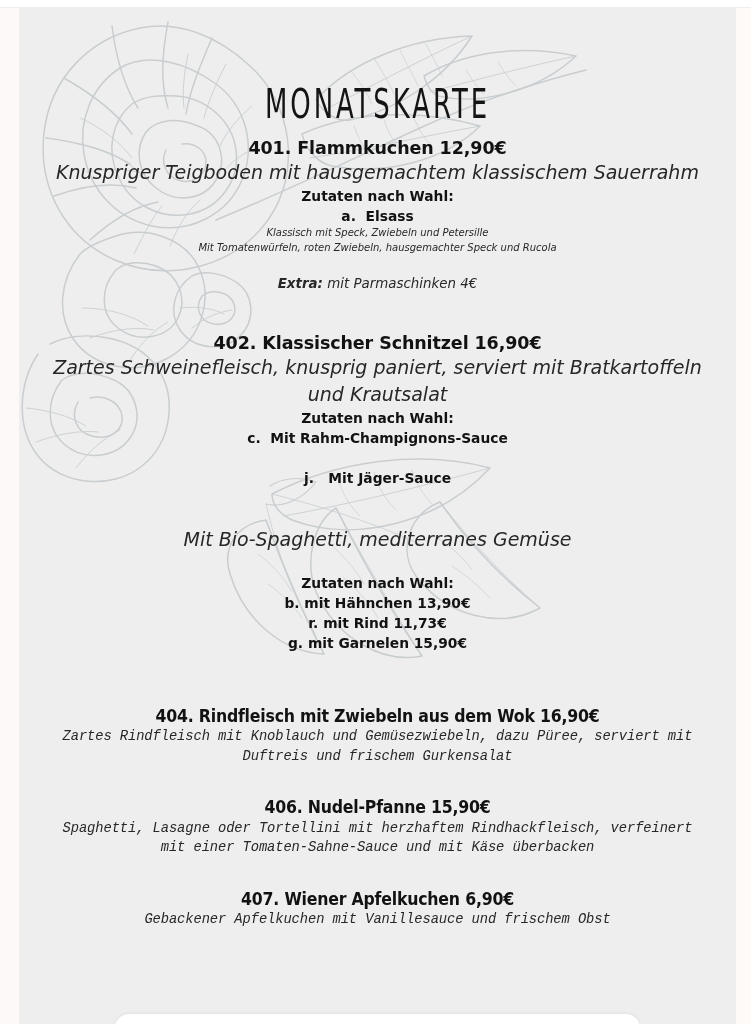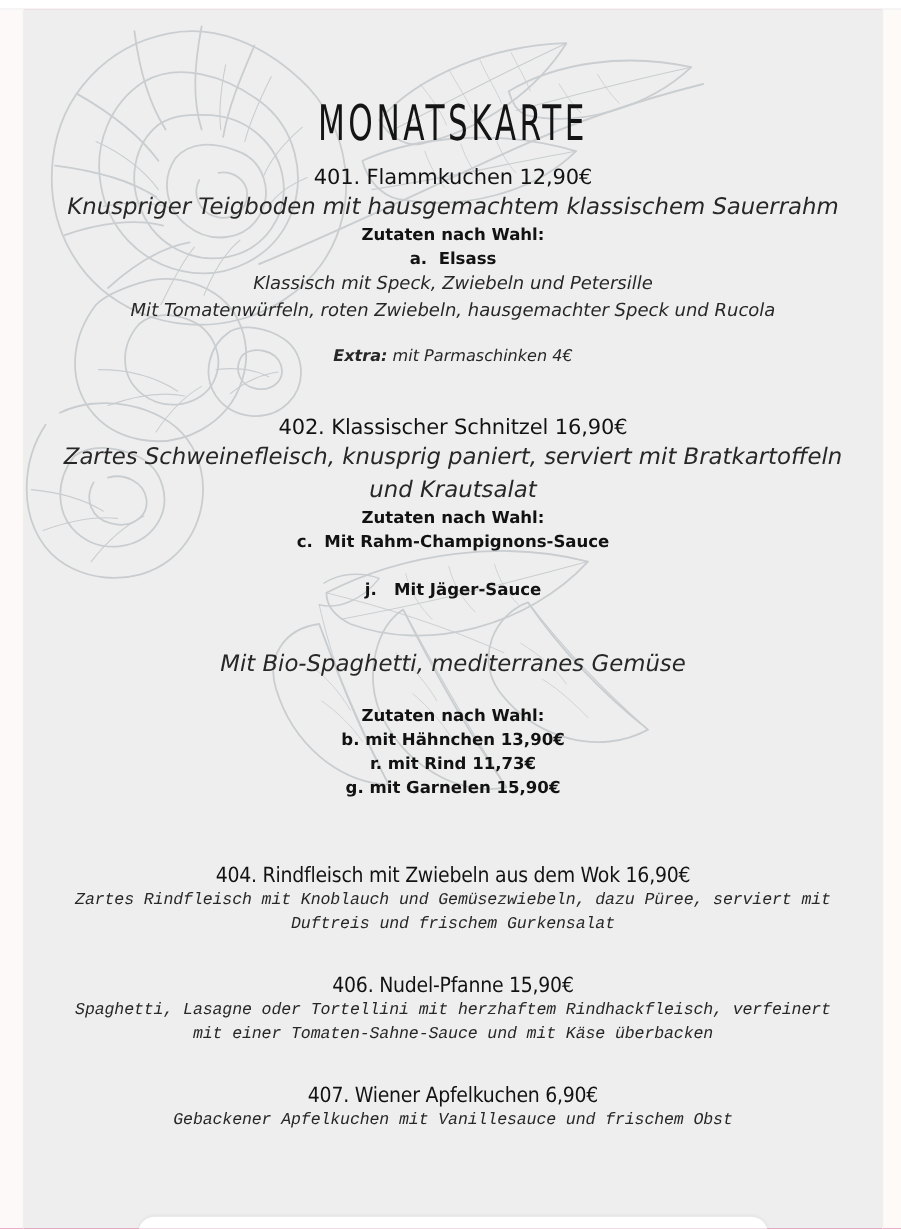--- a/index.html
+++ b/index.html
@@ -9,21 +9,21 @@
     height: 1024px;
     overflow: hidden;
     background: #ffffff;
     font-family: "DejaVu Sans", sans-serif;
   }
 
   #screen {
     position: relative;
     width: 751px;
     height: 1024px;
-    background: #be185d;
+    background: #e5e5e5;
     overflow: hidden;
   }
 
   
   #top-band {
     position: absolute;
     left: 0; top: 0;
     width: 751px; height: 8px;
     background: #ffffff;
     border-bottom: 1px solid #f0eeee;
@@ -88,21 +88,21 @@
     transform: scaleY(1.32) scaleX(0.93);
     transform-origin: center top;
     line-height: 1;
   }
 
   
   .dish { margin: 0; }
 
   .dish-title {
     font-family: "DejaVu Sans", sans-serif;
-    font-weight: normal;
+    font-weight: bold;
     font-size: 17.5px;
     color: #121212;
     line-height: 1.28;
     letter-spacing: -0.1px;
   }
 
   .dish-desc {
     font-family: "DejaVu Sans", sans-serif;
     font-style: italic;
     font-size: 19px;
@@ -122,21 +122,21 @@
     font-family: "DejaVu Sans", sans-serif;
     font-weight: bold;
     font-size: 13.8px;
     color: #121212;
     line-height: 1.45;
   }
 
   .option-desc {
     font-family: "DejaVu Sans", sans-serif;
     font-style: italic;
-    font-size: 15px;
+    font-size: 10px;
     color: #272727;
     line-height: 1.42;
   }
 
   .extra {
     font-family: "DejaVu Sans", sans-serif;
     font-style: italic;
     font-size: 13.4px;
     color: #272727;
     line-height: 1.4;

